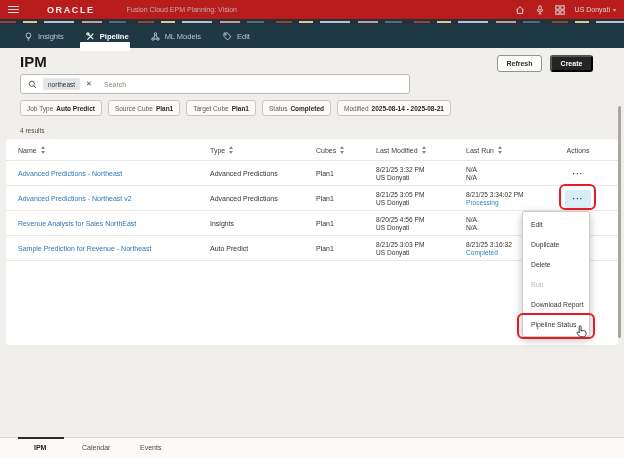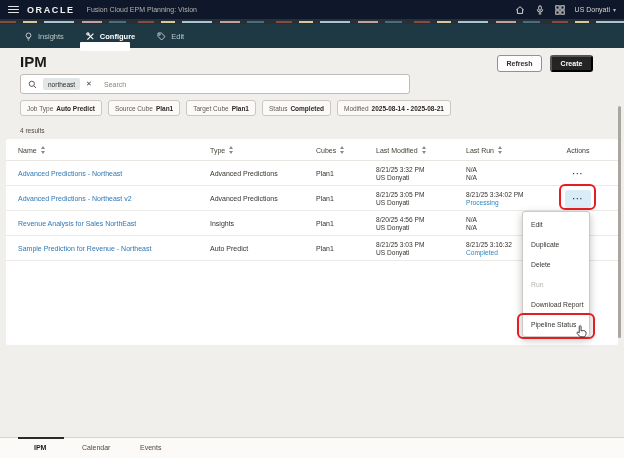--- a/index.html
+++ b/index.html
@@ -1,22 +1,22 @@
 <!DOCTYPE html>
 <html><head>
 <meta charset="utf-8">
 <style>
   *{margin:0;padding:0;box-sizing:border-box;}
   html,body{background:#555;}
   .screen{position:relative;width:624px;height:458px;background:#f1efec;overflow:hidden;
     font-family:"Liberation Sans",sans-serif;color:#36332f;}
 
   
-  .topbar{position:absolute;left:0;top:0;width:624px;height:19px;background:#0f172a;
-    display:flex;align-items:center;}
+  .topbar{position:absolute;left:0;top:0;width:624px;height:19px;background:#b91c1c;
+    display:flex;align-items:center;gap:20px;}
   .hamburger{width:11px;height:8px;margin-left:8px;display:flex;flex-direction:column;justify-content:space-between;cursor:pointer;}
   .hamburger i{display:block;height:1.4px;background:#e8e6e3;border-radius:1px;}
   .brand{margin-left:8px;font-size:9px;font-weight:700;letter-spacing:1.6px;color:#f4f2f0;}
   .apptitle{margin-left:12px;font-size:7px;color:#b7b3ae;}
   .top-right{margin-left:auto;display:flex;align-items:center;gap:9px;margin-right:8px;}
   .top-ico{width:11px;height:11px;display:flex;align-items:center;justify-content:center;}
   .username{font-size:7px;color:#d9d5d0;display:flex;align-items:center;gap:3px;}
   .caret{font-size:6px;color:#b7b3ae;}
 
   
@@ -154,21 +154,30 @@
           <circle cx="4.5" cy="3.4" r="2.4"></circle>
           <path d="M3.4 6.6h2.2M3.8 8h1.4"></path>
         </svg>
       <span>Insights</span>
     </span>
     <span class="tab active">
       <svg width="9" height="9" viewBox="0 0 9 9" fill="none" stroke="currentColor" stroke-width="1.1">
           <path d="M1.4 7.6L7.4 1.6M1.8 1.8l5.4 5.4"></path>
           <circle cx="1.9" cy="1.9" r="1.1"></circle>
         </svg>
-      <span>Configure</span>
+      <span>Pipeline</span>
+    </span>
+    <span class="tab">
+      <svg width="9" height="9" viewBox="0 0 9 9" fill="none" stroke="currentColor" stroke-width="1">
+          <circle cx="2" cy="7" r="1.2"></circle>
+          <circle cx="7" cy="7" r="1.2"></circle>
+          <circle cx="4.5" cy="1.9" r="1.2"></circle>
+          <path d="M2.7 6L4 3M5 3l1.4 3M3.2 7h2.6"></path>
+        </svg>
+      <span>ML Models</span>
     </span>
     <span class="tab">
       <svg width="9" height="9" viewBox="0 0 9 9" fill="none" stroke="currentColor" stroke-width="1">
           <path d="M1 1h3.4L8 4.6 4.6 8 1 4.4z"></path>
           <circle cx="2.7" cy="2.7" r="0.6"></circle>
         </svg>
       <span>Edit</span>
     </span>
     <span class="tab-indicator"></span>
   </nav>

